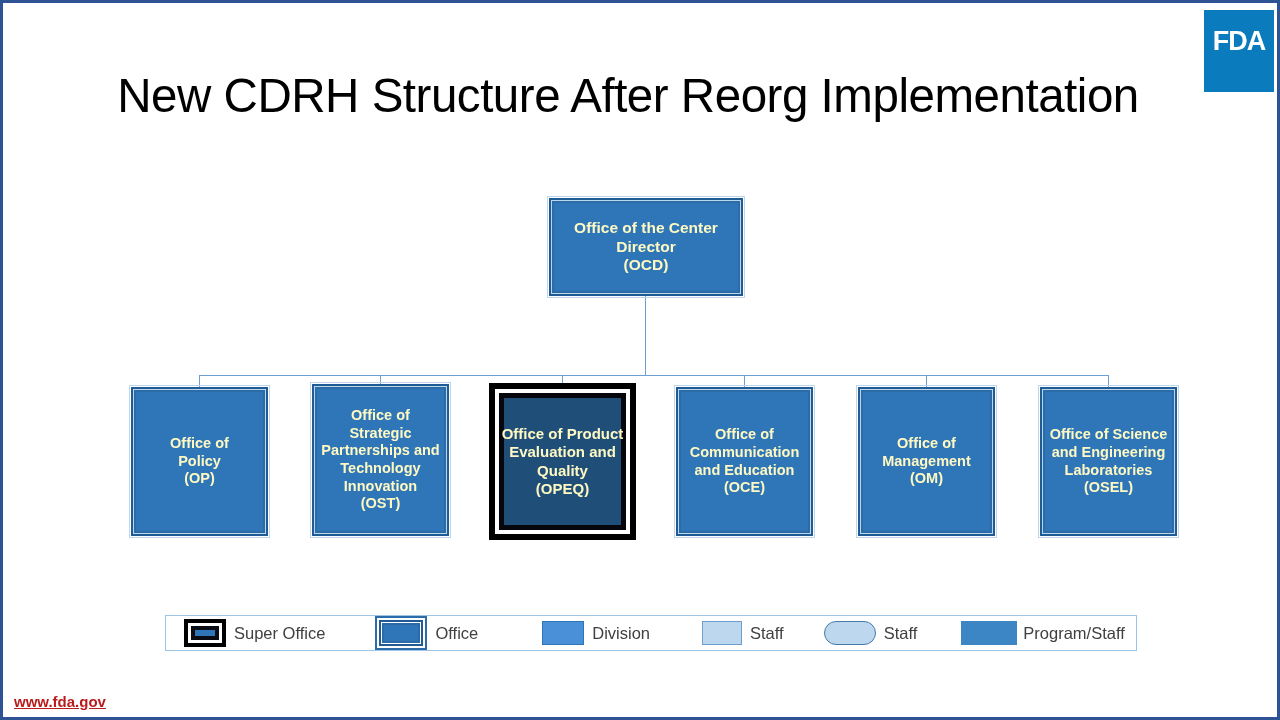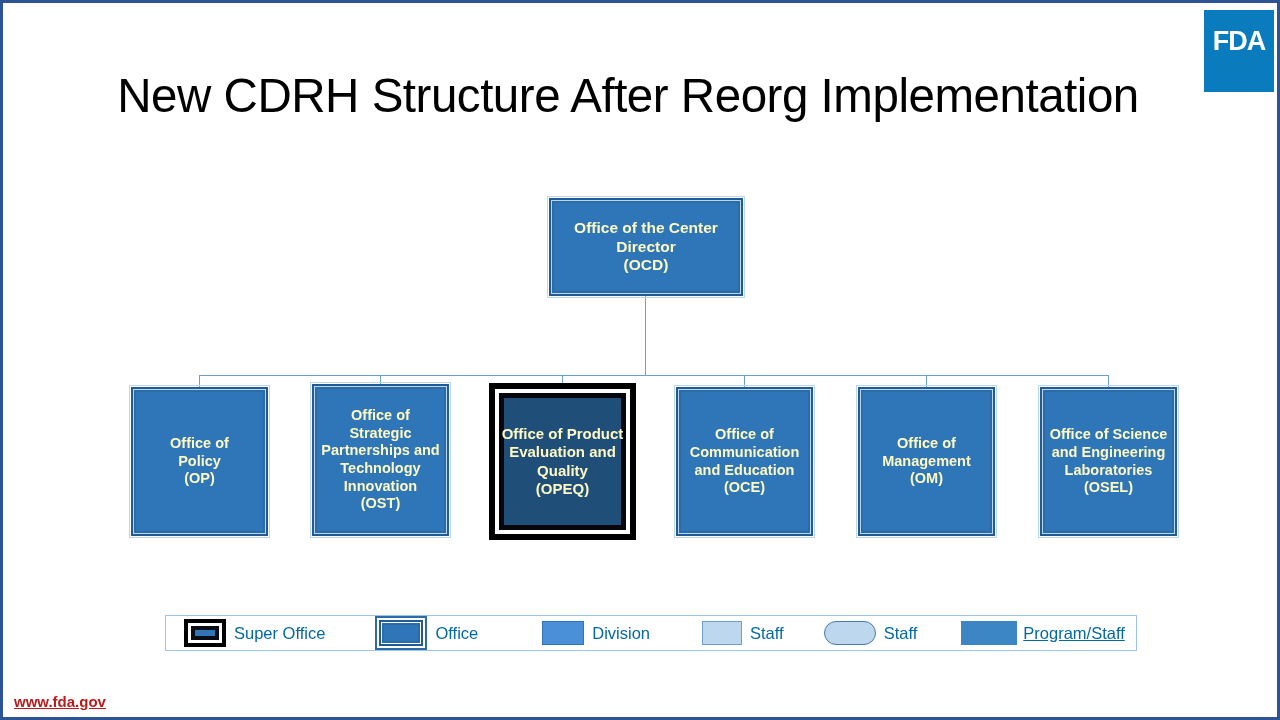--- a/index.html
+++ b/index.html
@@ -116,21 +116,21 @@
     align-items: center;
   }
   .legend-item {
     display: flex;
     align-items: center;
     height: 100%;
   }
   .legend-label {
     font-family: "Liberation Sans", sans-serif;
     font-size: 16.5px;
-    color: #0369a1;
+    color: #404040;
     white-space: nowrap;
     margin-left: 8px;
   }
   .swatch { flex: 0 0 auto; }
 
   .sw-superoffice {
     width: 42px; height: 28px;
     background: #2e76b8;
     border: 4px solid #000000;
     box-shadow: inset 0 0 0 3px #ffffff, inset 0 0 0 7px #0a0d14;
@@ -245,20 +245,20 @@
       <span class="legend-label">Staff</span>
     </div>
 
     <div class="legend-item" style="margin-left:40px;">
       <div class="swatch sw-team"></div>
       <span class="legend-label">Staff</span>
     </div>
 
     <div class="legend-item" style="margin-left:44px;">
       <div class="swatch sw-program"></div>
-      <span class="legend-label" style="margin-left:6px;text-decoration:underline;">Program/Staff</span>
+      <span class="legend-label" style="margin-left:6px;">Program/Staff</span>
     </div>
 
   </div>
 
   <a id="footer-link" href="#">www.fda.gov</a>
 
 </div>
 
 </body></html>

